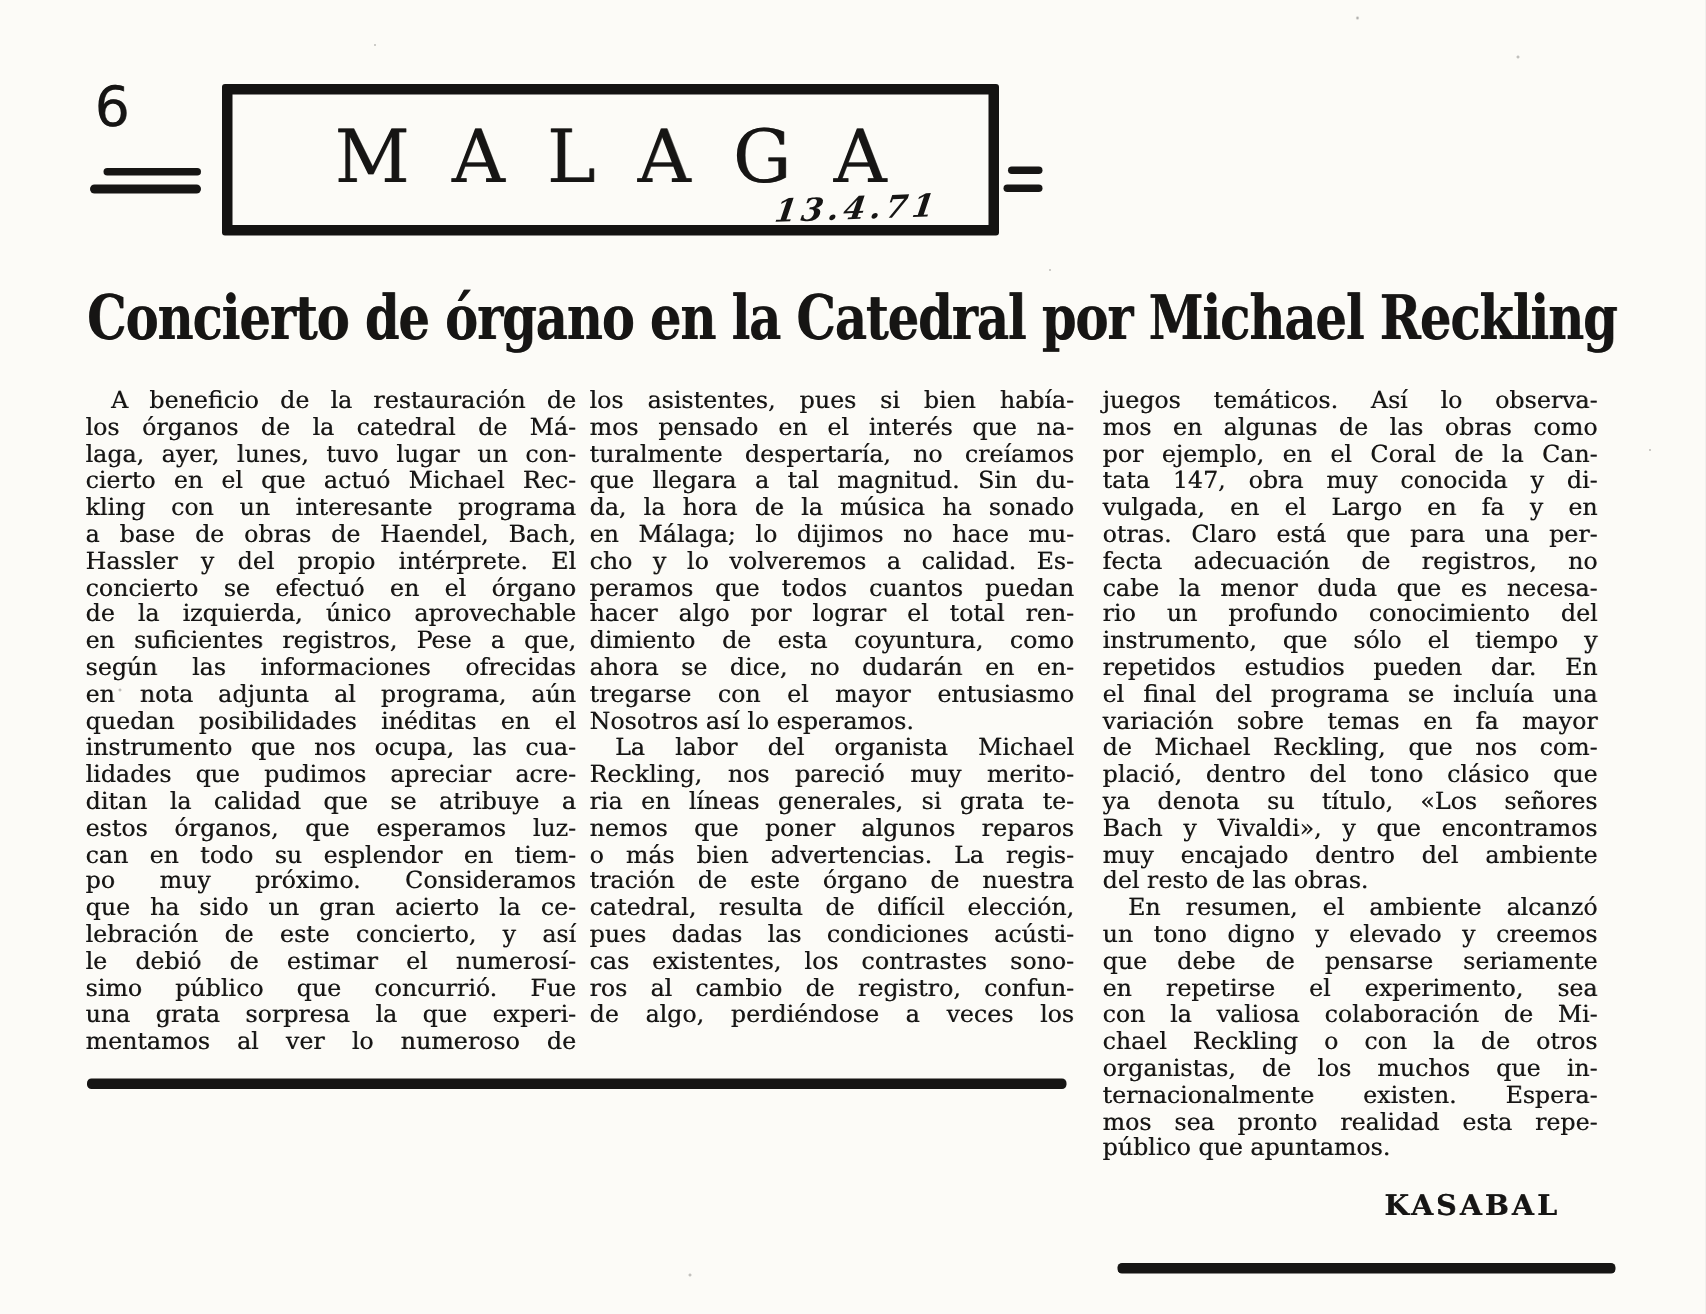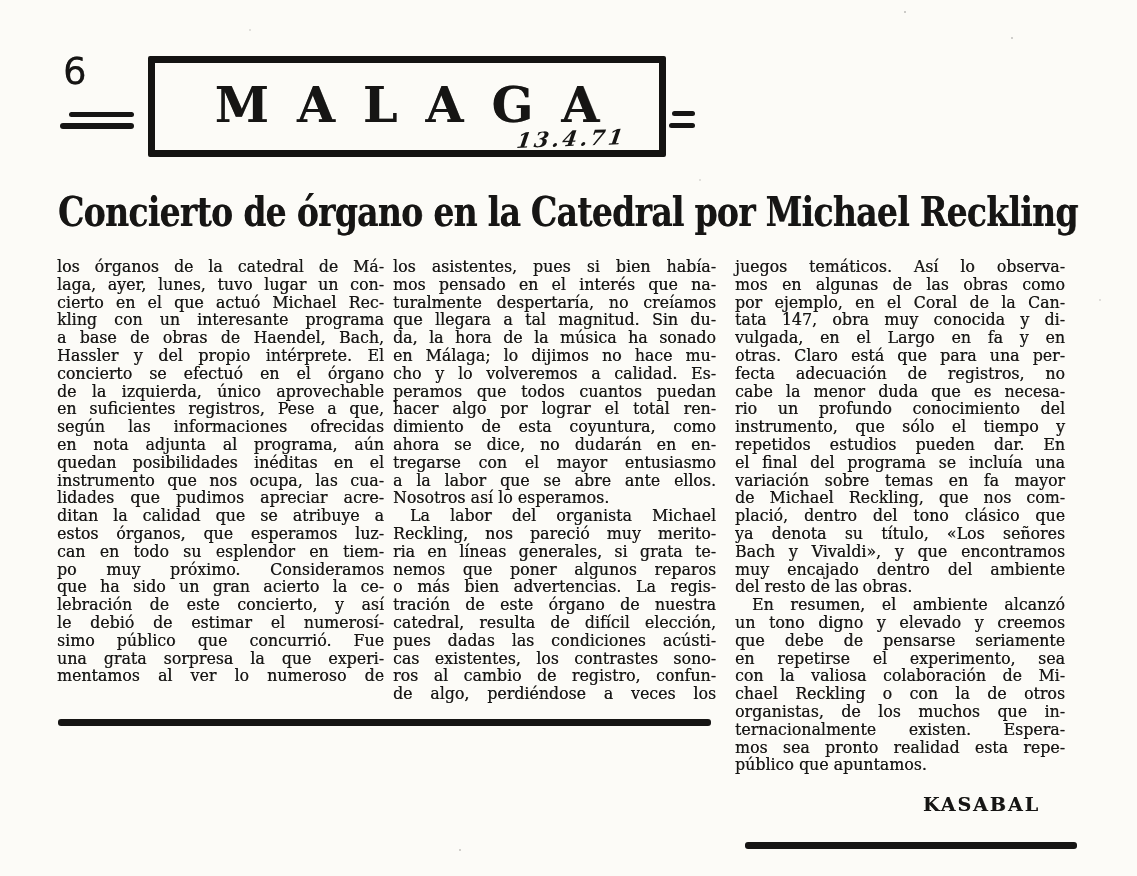--- a/index.html
+++ b/index.html
@@ -28,21 +28,21 @@
   .title-box {
     position:absolute; left:148px; top:56px;
     width:504px; height:87px;
     border:7px solid #141312; border-radius:2px;
     background:transparent;
   }
   .masthead-title {
     margin:0; margin-right:-28px;
     text-align:center;
     line-height:84px;
-    font-size:49px; font-weight:bold;
+    font-size:49px; font-weight:normal;
     letter-spacing:28px;
   }
   .handwritten-date {
     position:absolute; left:517px; top:126px;
     font-style:italic; font-size:21px; letter-spacing:3px;
     transform:skewX(-10deg) rotate(-2deg);
     text-shadow:none; font-weight:bold; font-family:"DejaVu Serif", serif;
   }
 
   
@@ -103,20 +103,21 @@
     <div class="masthead-title">MALAGA</div>
   </div>
   <div class="handwritten-date">13.4.71</div>
 
   <div class="rule rule-r1"></div>
   <div class="rule rule-r2"></div>
 
   <h1 class="headline">Concierto de órgano en la Catedral por Michael Reckling</h1>
 
   <div class="column column-1">
+      <div class="line indent">A beneficio de la restauración de</div>
       <div class="line">los órganos de la catedral de Má-</div>
       <div class="line">laga, ayer, lunes, tuvo lugar un con-</div>
       <div class="line">cierto en el que actuó Michael Rec-</div>
       <div class="line">kling con un interesante programa</div>
       <div class="line">a base de obras de Haendel, Bach,</div>
       <div class="line">Hassler y del propio intérprete. El</div>
       <div class="line">concierto se efectuó en el órgano</div>
       <div class="line">de la izquierda, único aprovechable</div>
       <div class="line">en suficientes registros, Pese a que,</div>
       <div class="line">según las informaciones ofrecidas</div>
@@ -141,21 +142,20 @@
       <div class="line">turalmente despertaría, no creíamos</div>
       <div class="line">que llegara a tal magnitud. Sin du-</div>
       <div class="line">da, la hora de la música ha sonado</div>
       <div class="line">en Málaga; lo dijimos no hace mu-</div>
       <div class="line">cho y lo volveremos a calidad. Es-</div>
       <div class="line">peramos que todos cuantos puedan</div>
       <div class="line">hacer algo por lograr el total ren-</div>
       <div class="line">dimiento de esta coyuntura, como</div>
       <div class="line">ahora se dice, no dudarán en en-</div>
       <div class="line">tregarse con el mayor entusiasmo</div>
-      <div class="line">a la labor que se abre ante ellos.</div>
       <div class="line end">Nosotros así lo esperamos.</div>
       <div class="line indent">La labor del organista Michael</div>
       <div class="line">Reckling, nos pareció muy merito-</div>
       <div class="line">ria en líneas generales, si grata te-</div>
       <div class="line">nemos que poner algunos reparos</div>
       <div class="line">o más bien advertencias. La regis-</div>
       <div class="line">tración de este órgano de nuestra</div>
       <div class="line">catedral, resulta de difícil elección,</div>
       <div class="line">pues dadas las condiciones acústi-</div>
       <div class="line">cas existentes, los contrastes sono-</div>

